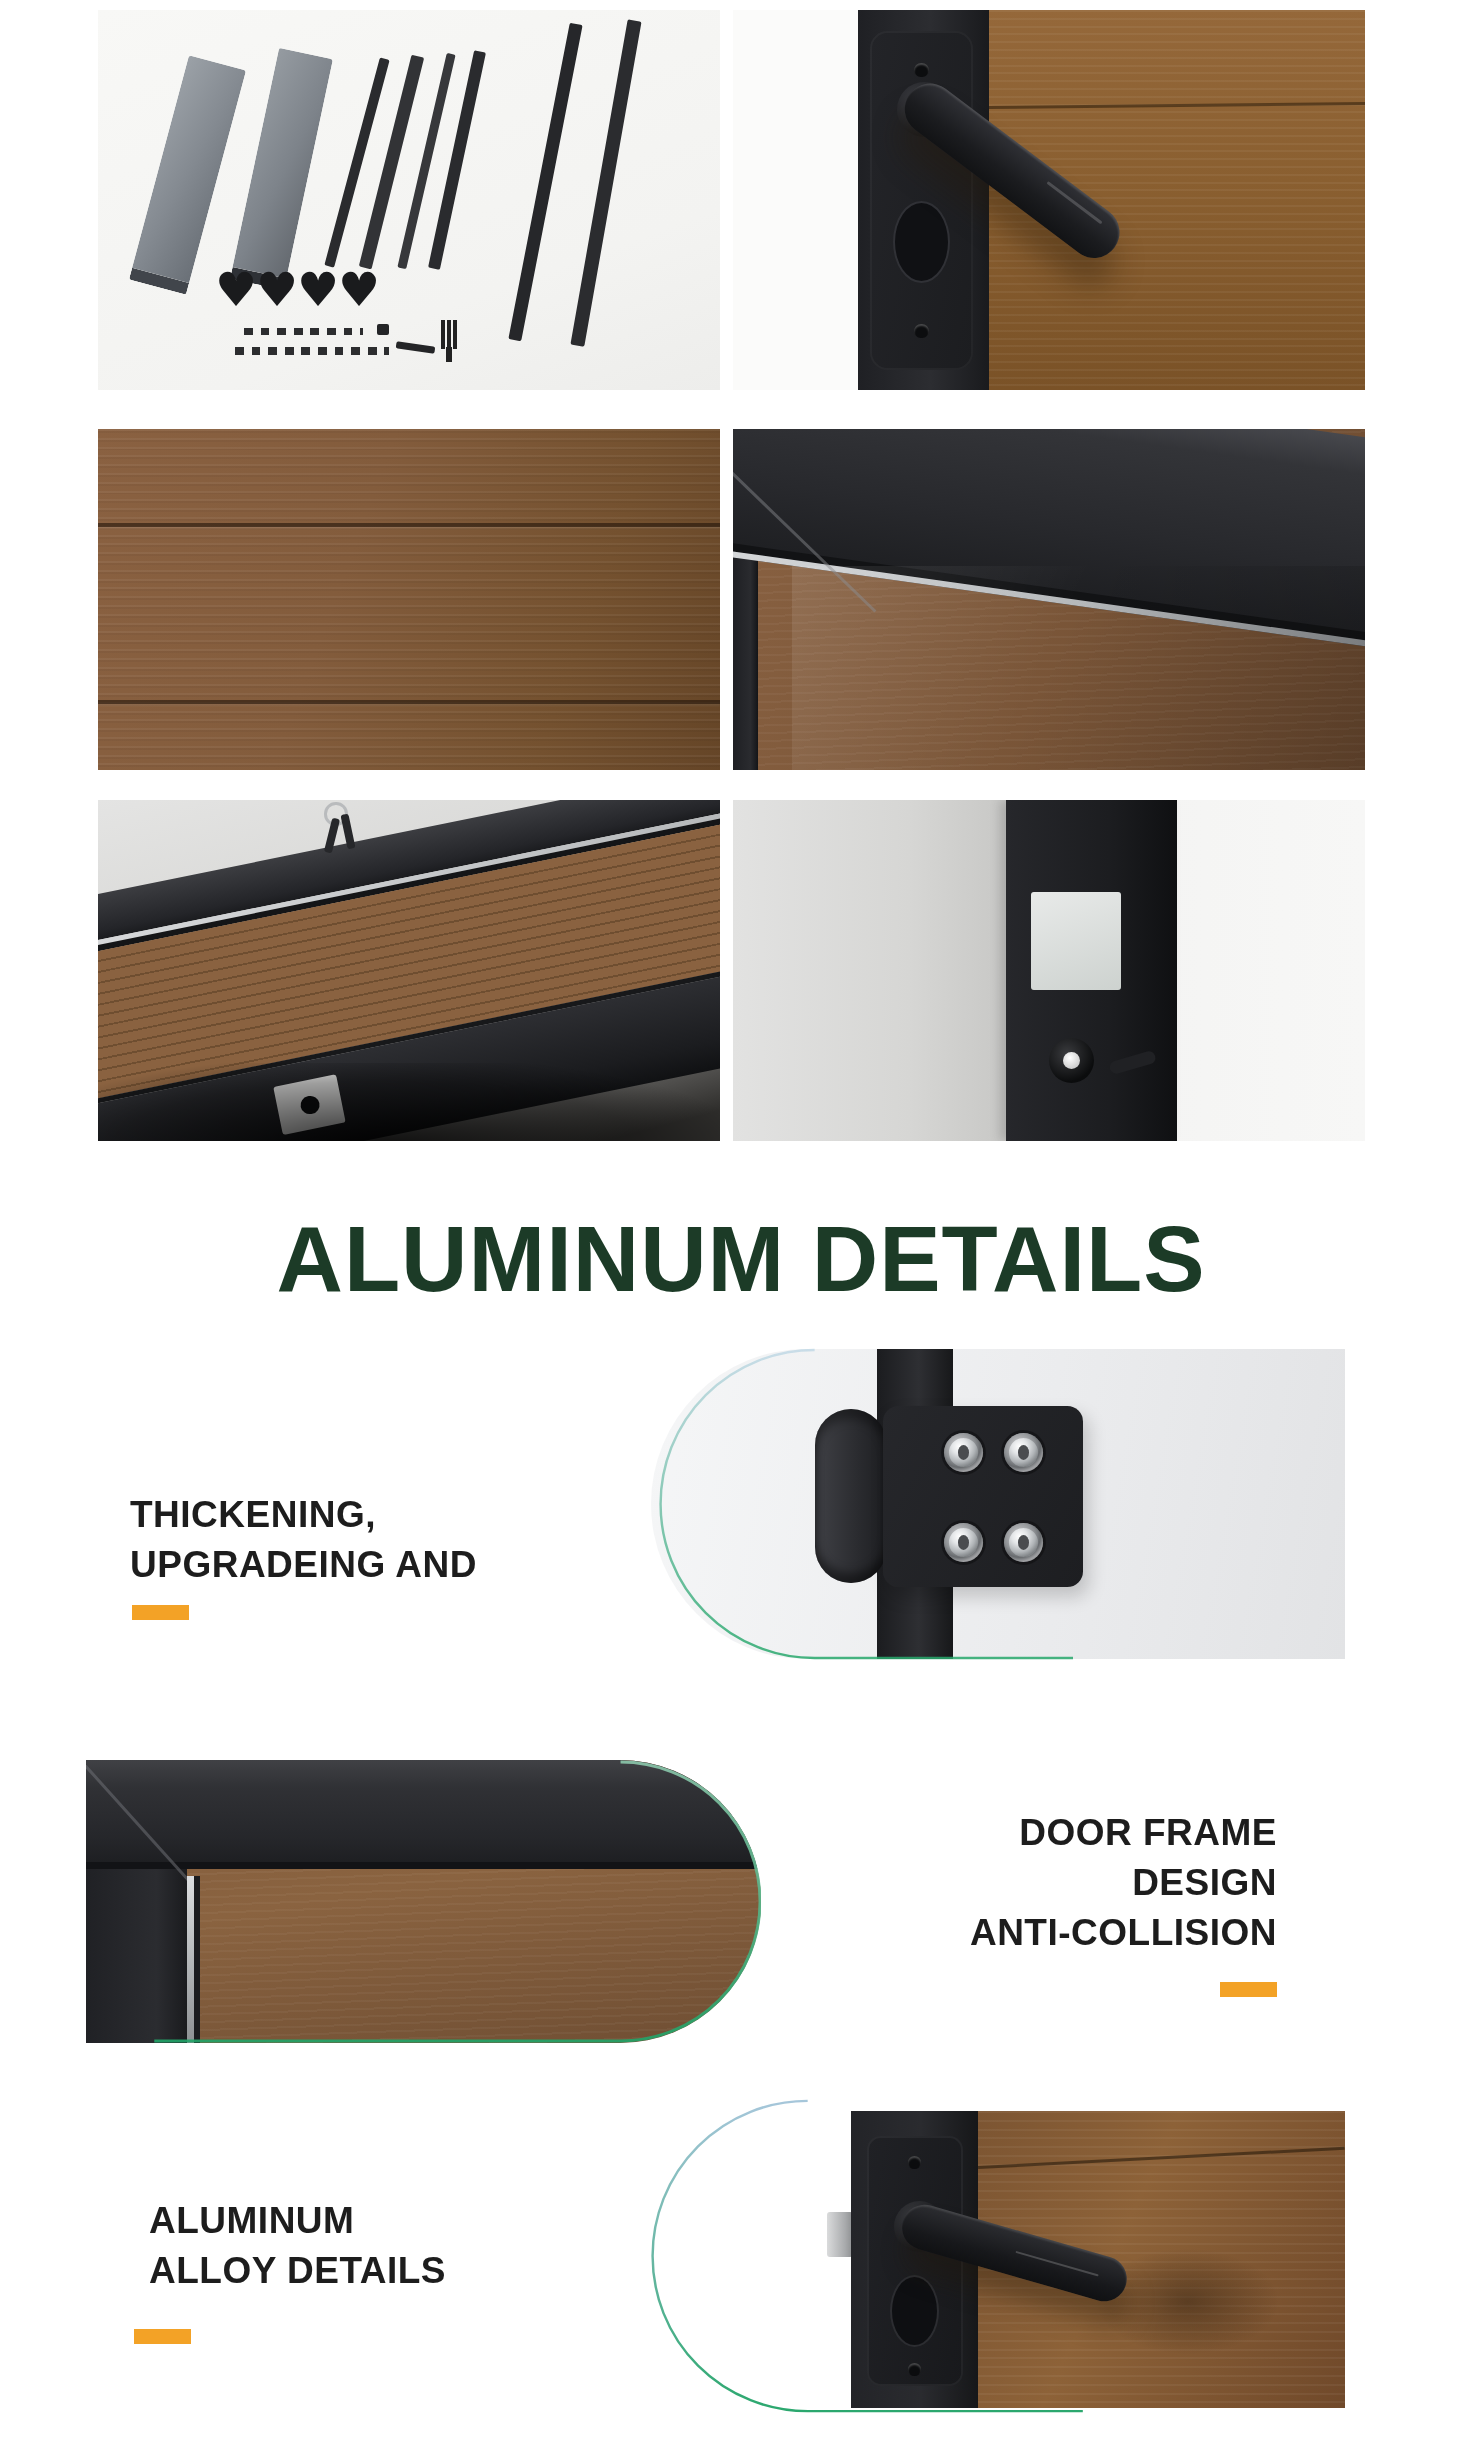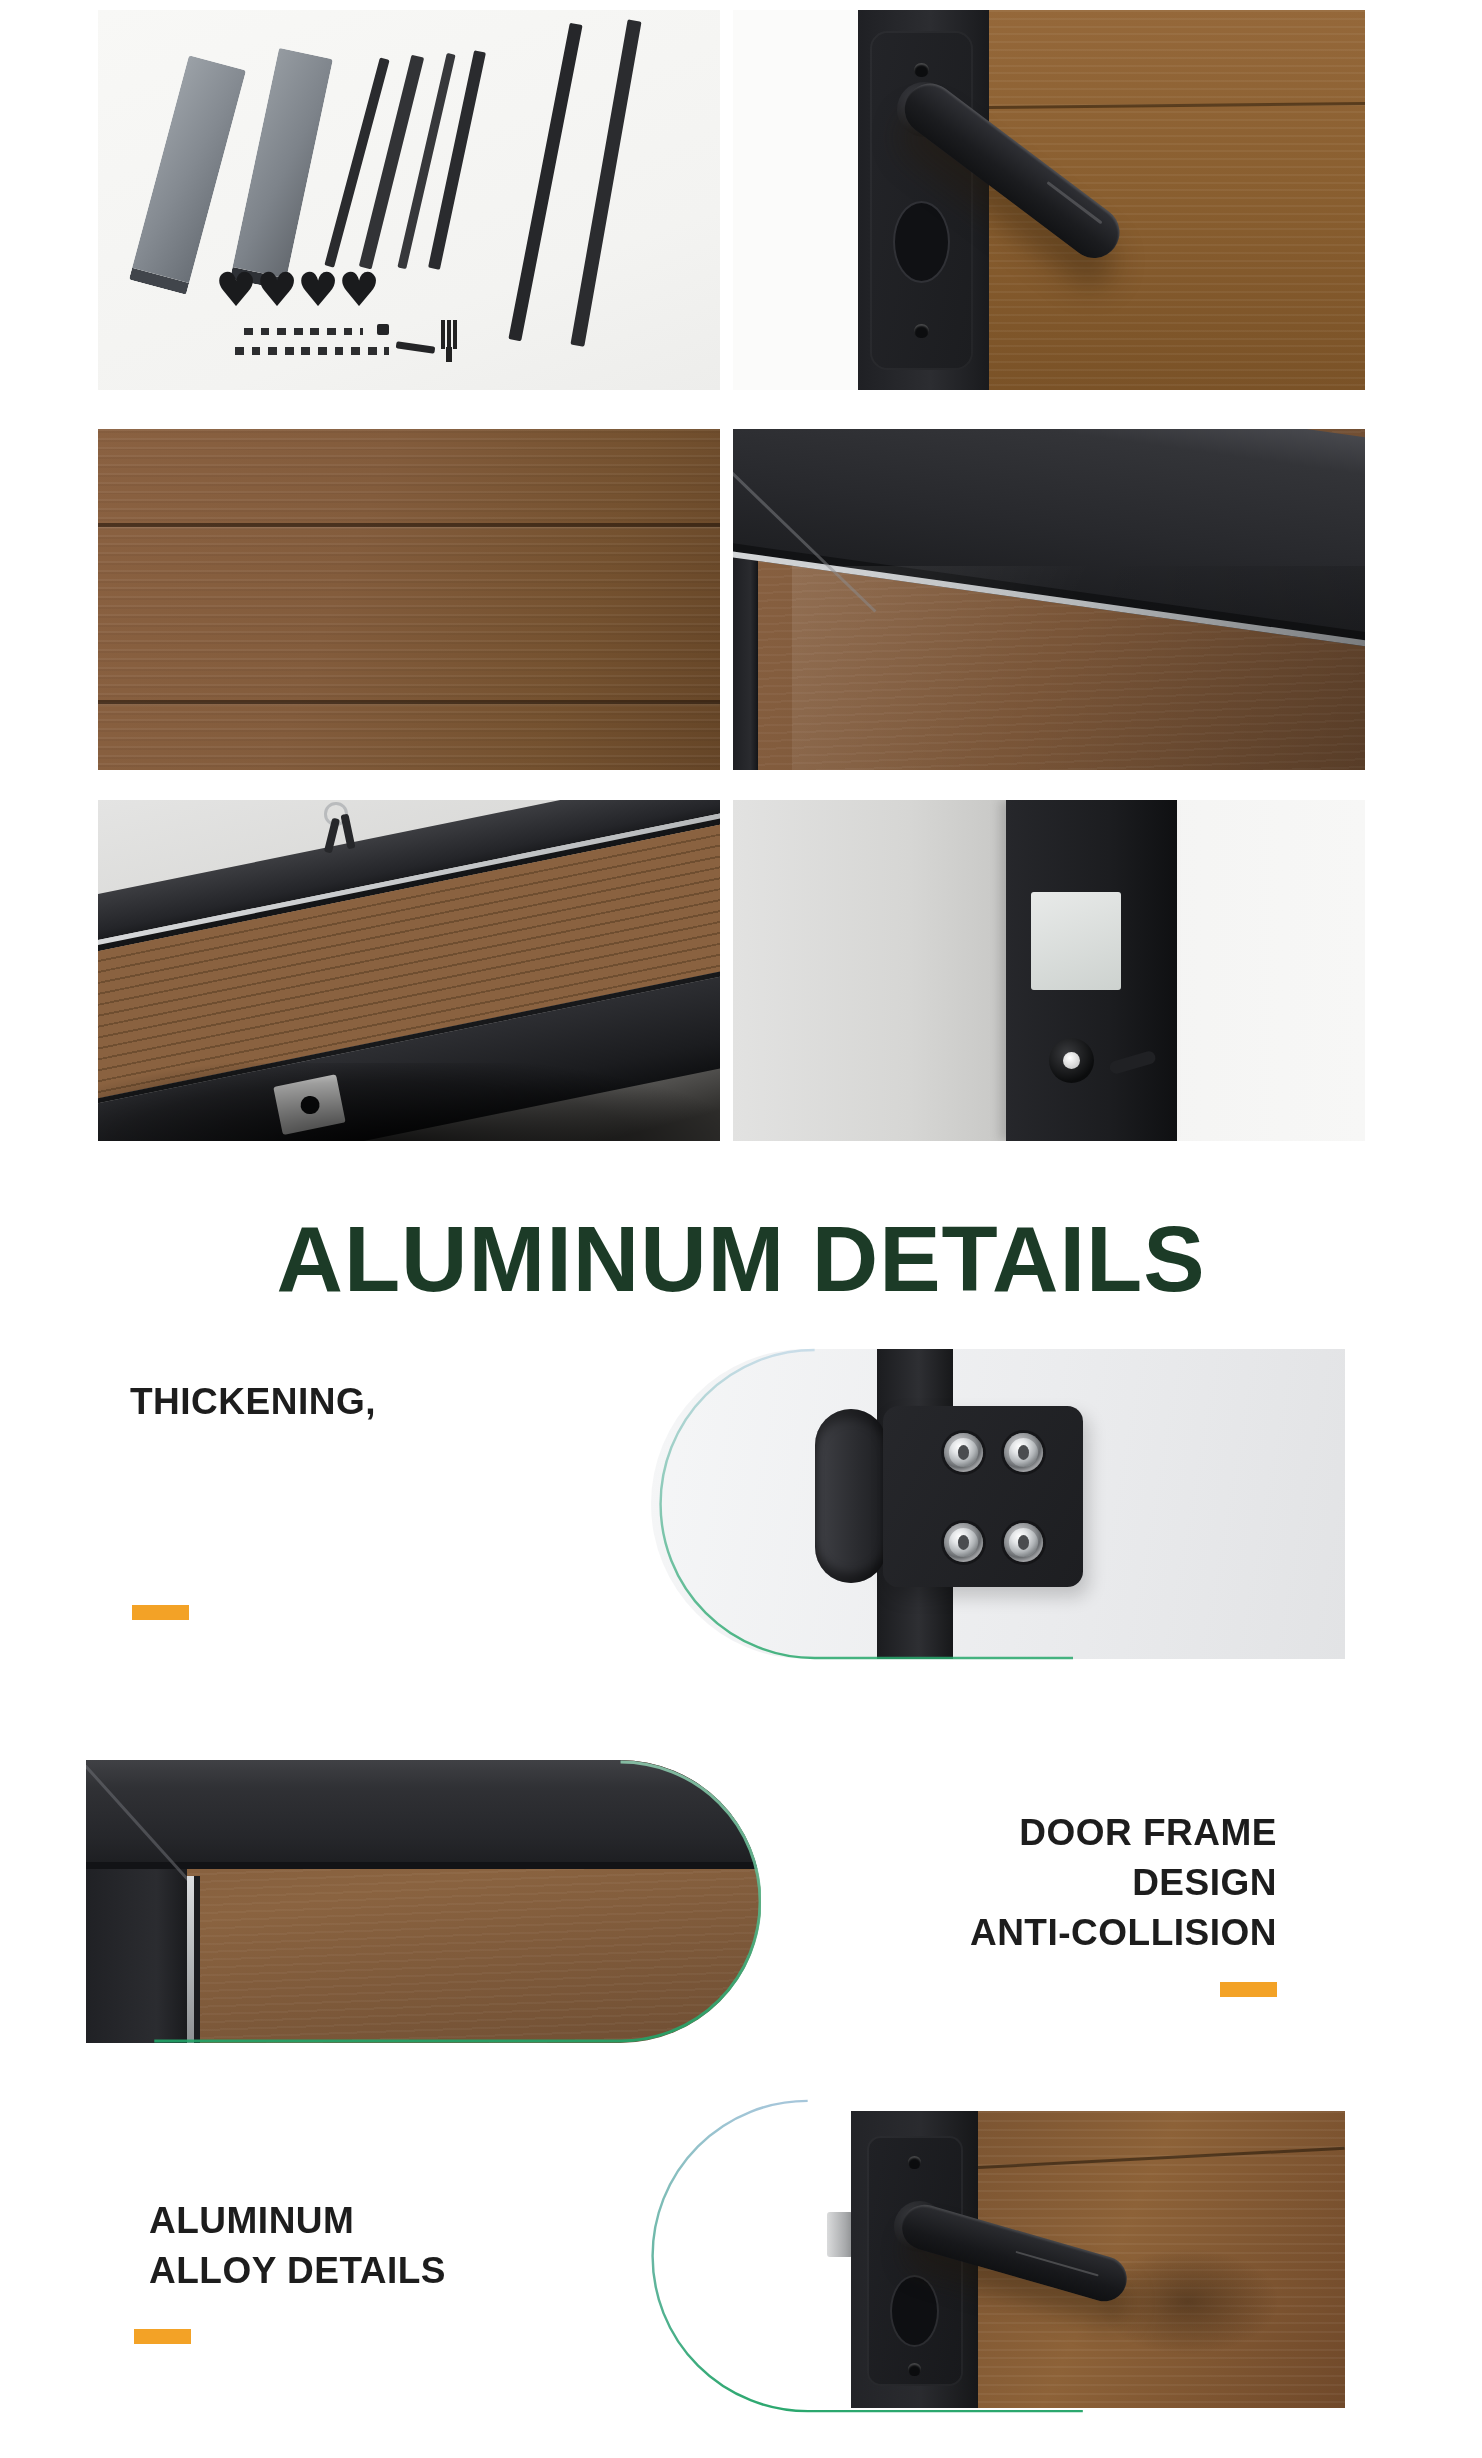--- a/index.html
+++ b/index.html
@@ -117,21 +117,21 @@
   .g6-handle{position:absolute;left:103px;top:256px;width:47px;height:12.7px;border-radius:6.8px;
              background:#202124;transform:rotate(-16deg);display:block;}
 
   
   .heading{position:absolute;left:0;right:0;top:1207px;margin:0;text-align:center;
            font-size:92px;font-weight:bold;letter-spacing:1px;color:var(--heading_green,#1c3b27);}
 
   
   .ftext{position:absolute;font-size:37px;font-weight:bold;line-height:50px;
          letter-spacing:0.5px;color:var(--text_dark,#1d1d1d);}
-  .f1t{left:130px;top:1377px;}
+  .f1t{left:130px;top:1490px;}
   .f2t{right:205px;top:1808px;text-align:right;}
   .f3t{left:149px;top:2196px;}
   .accent-bar{position:absolute;width:57px;height:14.6px;background:var(--orange,#f3a226);display:block;}
   .ab1{left:132px;top:1605px;}
   .ab2{right:205px;top:1982px;}
   .ab3{left:134px;top:2329px;}
 
   
   .capsule{position:absolute;left:651px;top:1349px;width:694px;height:310px;overflow:hidden;
            border-radius:155px 0 0 155px;
@@ -269,20 +269,21 @@
       <div class="g6-sticker"></div>
       <div class="g6-knob"></div>
       <i class="g6-handle"></i>
     </div>
   </div>
 
   <h1 class="heading">ALUMINUM DETAILS</h1>
 
   <div class="ftext f1t">
     <div>THICKENING,</div>
+    <div>UPGRADEING AND</div>
   </div>
   <i class="accent-bar ab1"></i>
 
   <div class="capsule">
     <div class="hinge-bar"></div>
     <div class="hinge-knuckle"></div>
     <div class="hinge-plate"></div>
     <i class="screw sc1"></i>
     <i class="screw sc2"></i>
     <i class="screw sc3"></i>

